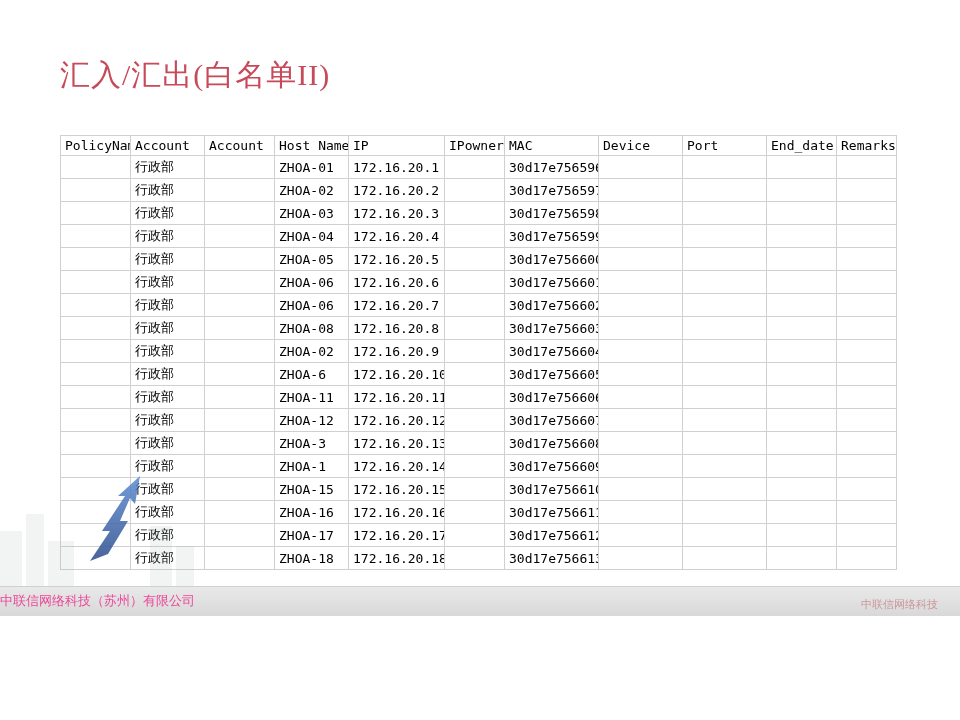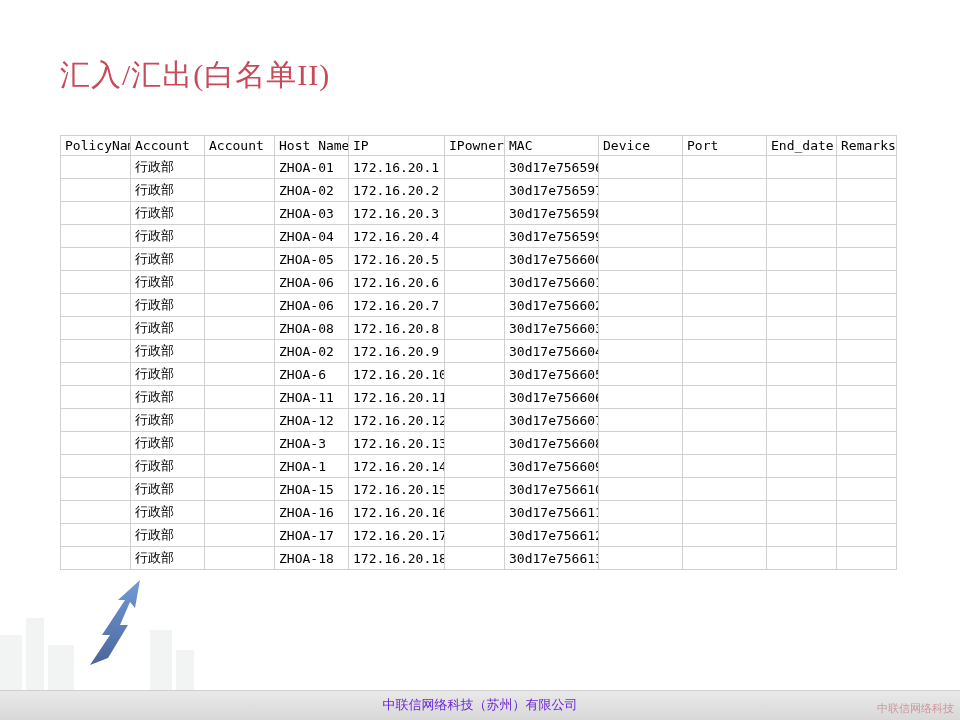--- a/index.html
+++ b/index.html
@@ -5,21 +5,21 @@
   * { box-sizing: border-box; }
   html, body {
     margin: 0; padding: 0;
     width: 960px; height: 720px;
     font-family: "SimSun", "Microsoft YaHei", Arial, sans-serif;
     background: #ffffff;
     position: relative;
     overflow: hidden;
   }
   .slide {
-    width: 960px; height: 720px;
+    width: 960px; height: 616px;
     position: relative;
     background: #ffffff;
   }
   .title {
     position: absolute;
     left: 60px; top: 55px;
     font-size: 30px;
     color: #c74a5a;
     font-family: "SimSun", serif;
     letter-spacing: 1px;
@@ -64,28 +64,27 @@
   .footer-bar {
     position: absolute;
     left: 0; bottom: 0;
     width: 100%; height: 30px;
     background: linear-gradient(#e9e9e9, #d8d8d8);
     border-top: 1px solid #cfcfcf;
   }
   .footer-text {
     position: absolute;
     left: 0; right: 0; bottom: 6px;
-    text-align: center;
     font-size: 13px;
-    color: #6d28d9;
+    color: #ec4899;
     font-family: "Microsoft YaHei", sans-serif;
   }
   .watermark {
     position: absolute;
-    right: 6px; bottom: 4px;
+    right: 22px; bottom: 4px;
     font-size: 11px;
     color: rgba(180,60,70,0.45);
   }
   
   .deco-left {
     position: absolute;
     left: 0; bottom: 30px;
     width: 200px; height: 110px;
     opacity: 0.12;
     pointer-events: none;

